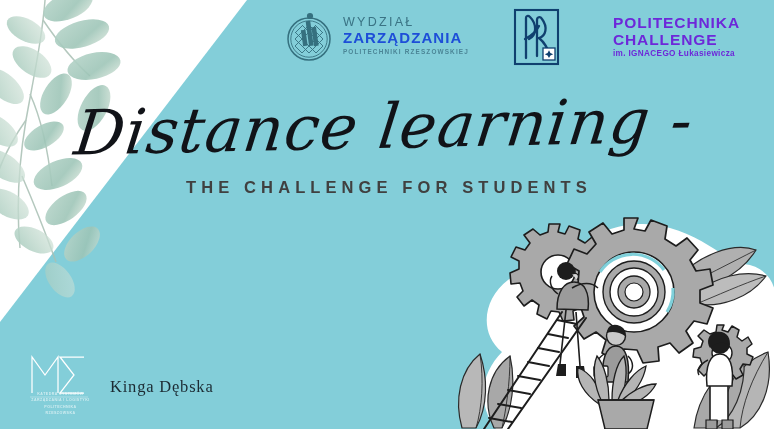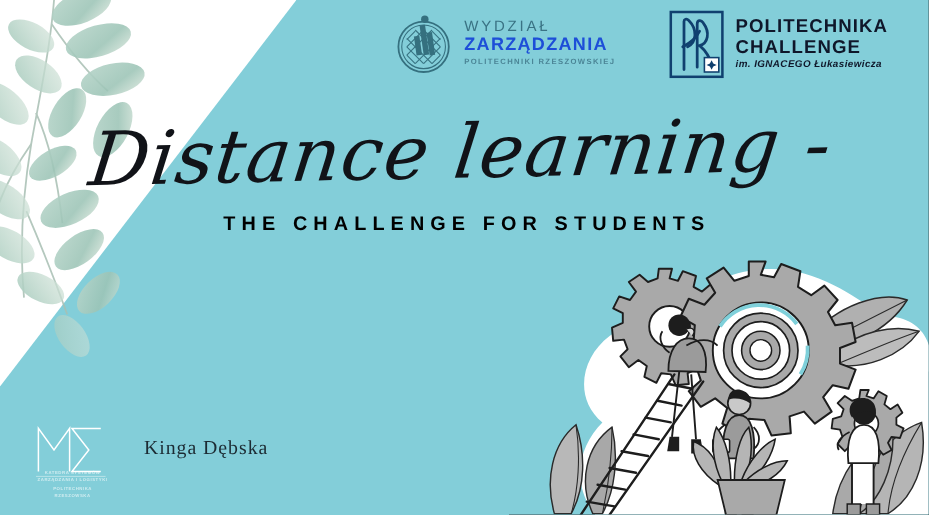--- a/index.html
+++ b/index.html
@@ -73,39 +73,38 @@
     margin-top: 1px;
   }
   .wz-l3 {
     font-size: 6.4px;
     font-weight: 700;
     letter-spacing: 1.15px;
     color: #4b8596;
     margin-top: 3px;
   }
 
-  .pr-text { color: #0f172a; }
+  .pr-text { color: #6d28d9; margin-left: 44px; }
   .pr-l1 {
     font-size: 15.5px;
     font-weight: 700;
     letter-spacing: 0.9px;
     line-height: 1.08;
   }
   .pr-l2 {
     font-size: 15.5px;
     font-weight: 700;
     letter-spacing: 0.9px;
     line-height: 1.08;
   }
   .pr-l3 {
     font-size: 8.2px;
     font-weight: 700;
     letter-spacing: 0.35px;
     margin-top: 2px;
-    font-style: italic;
   }
 
   
   .title-wrap {
     position: absolute;
     left: 0; top: 96px;
     width: 774px;
     z-index: 7;
     text-align: center;
     pointer-events: none;
@@ -124,33 +123,33 @@
     line-height: 1.0;
     margin-left: -6px;
   }
   .title-sub {
     display: block;
     margin-top: 20px;
     font-family: "Liberation Sans", sans-serif;
     font-weight: 700;
     font-size: 16.5px;
     letter-spacing: 5.1px;
-    color: #000000;
+    color: #404040;
     white-space: nowrap;
     margin-left: 4px;
   }
 
   
   .author-row {
     position: absolute;
     left: 26px; bottom: 18px;
     z-index: 7;
     display: flex;
-    align-items: center;
-    gap: 28px;
+    align-items: flex-end;
+    gap: 18px;
   }
   .mono-logo { position: relative; width: 66px; height: 62px; }
   .mono-sub {
     position: absolute;
     left: 3px; top: 42px;
     width: 63px;
     color: rgba(255,255,255,0.62);
     font-size: 3.6px;
     letter-spacing: 0.45px;
     line-height: 1.75;

